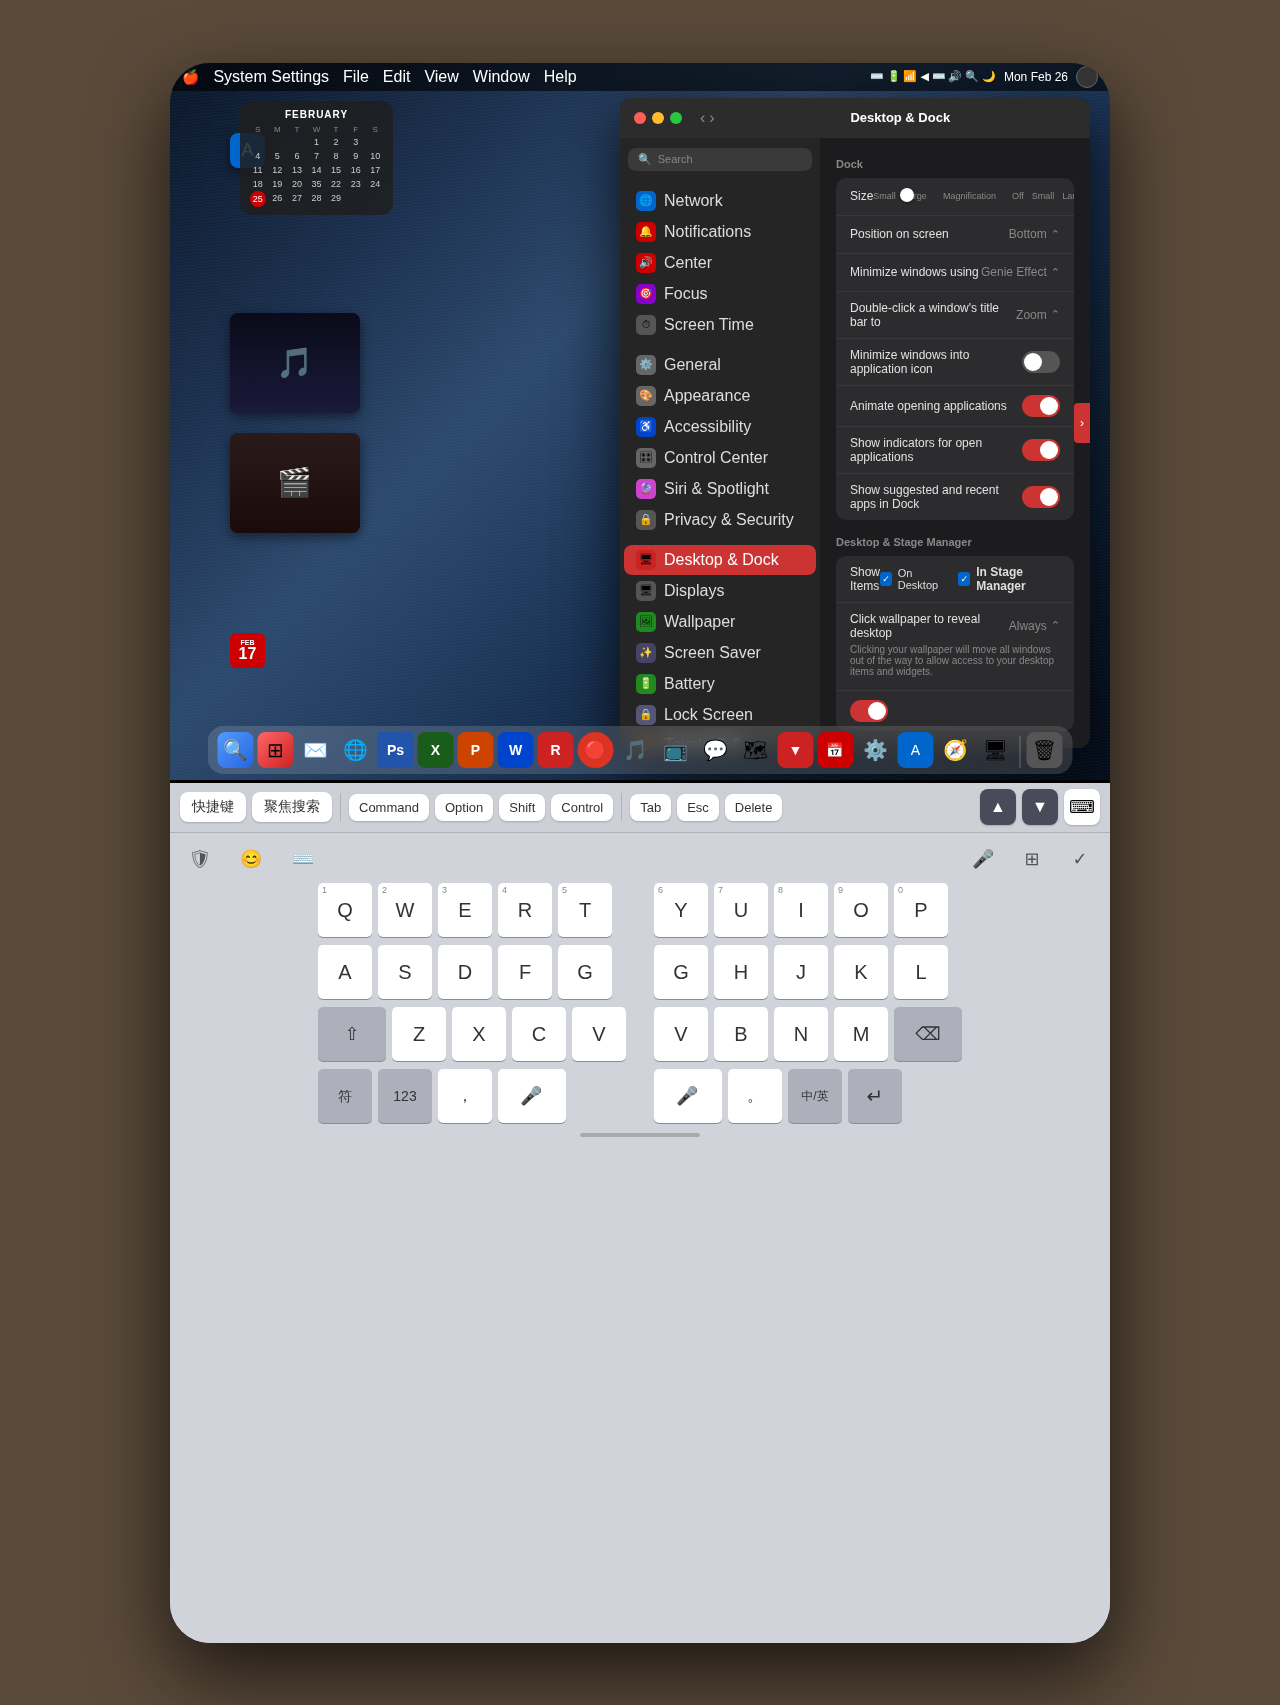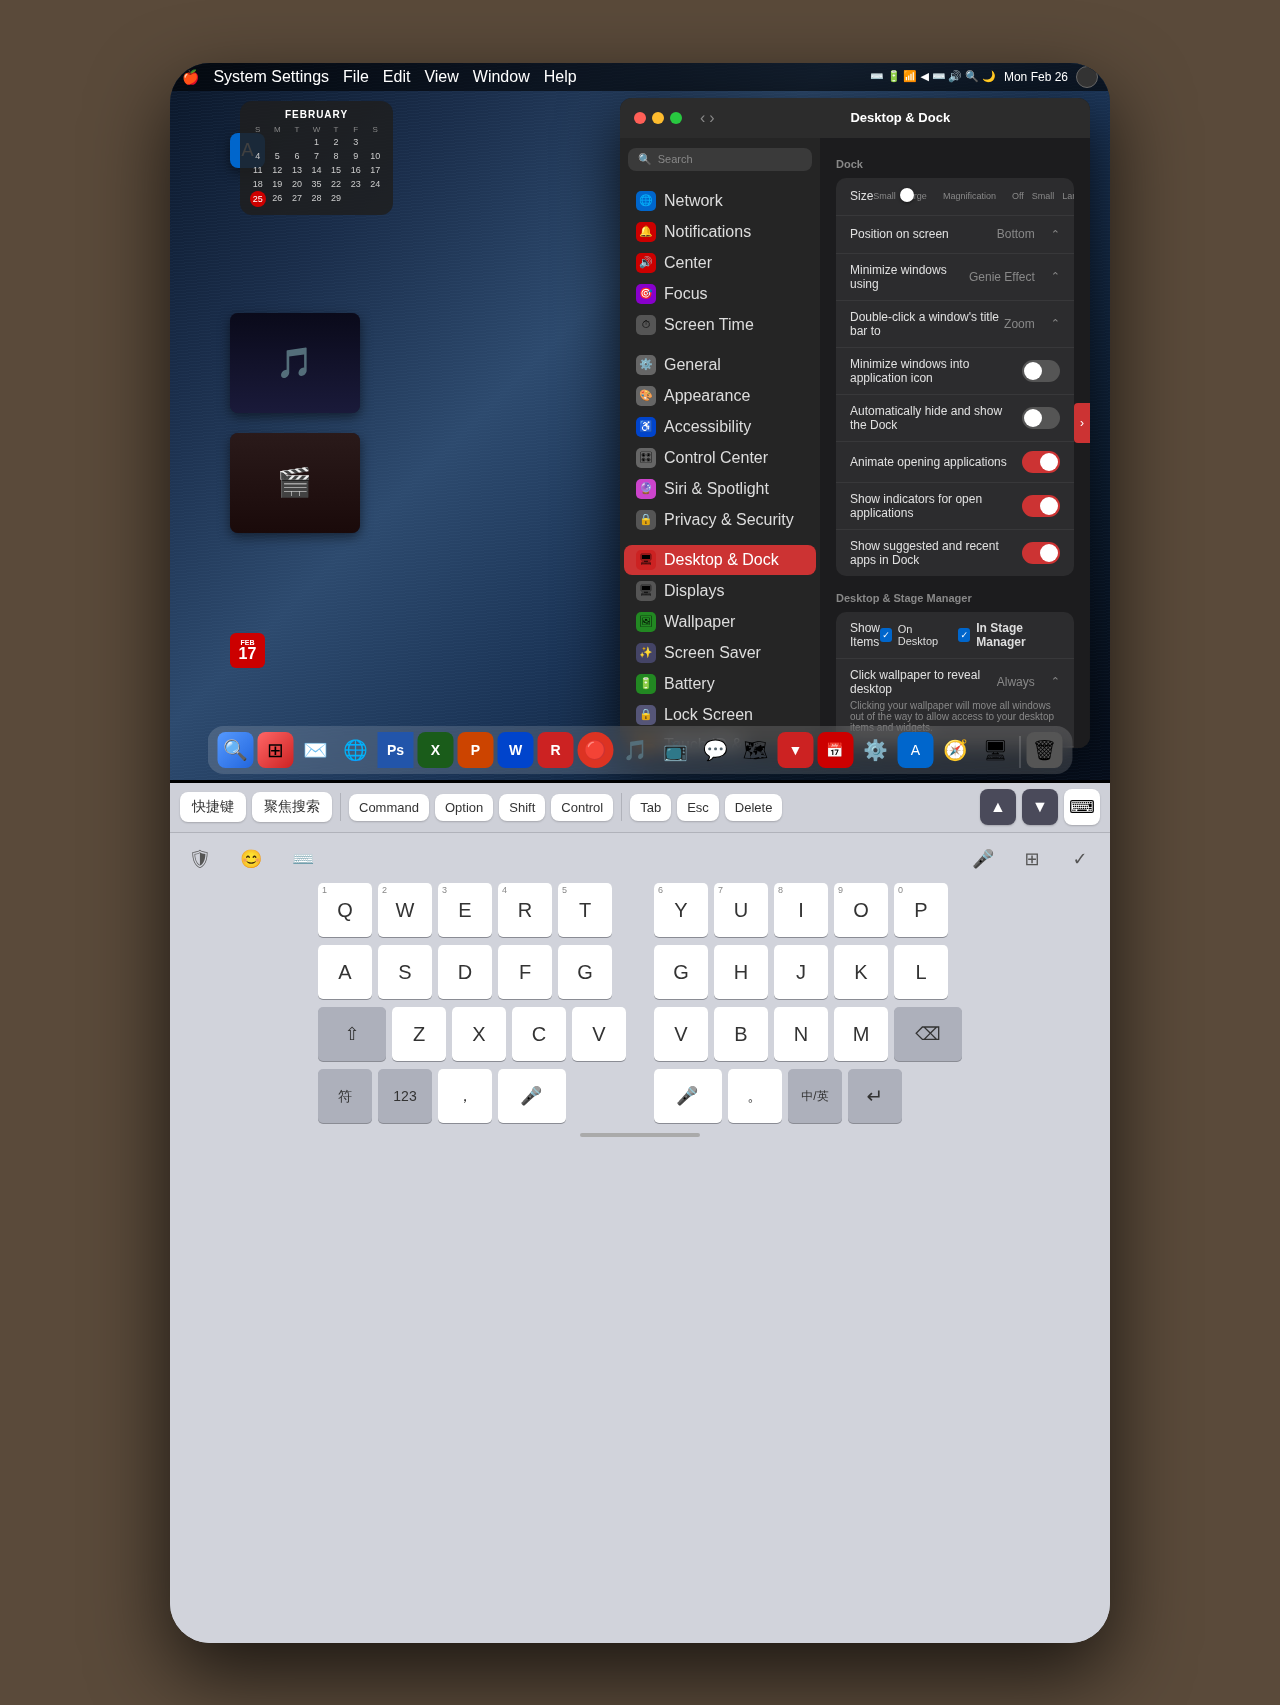--- a/index.html
+++ b/index.html
@@ -303,21 +303,21 @@
 
     .settings-row-label {
       font-size: 12px;
       color: #e0e0e0;
       flex: 1;
     }
 
     .settings-row-value {
       font-size: 12px;
       color: #888;
-      margin-right: 16px;
+      margin-right: 4px;
     }
 
     .toggle-on {
       width: 38px;
       height: 22px;
       background: #cc3333;
       border-radius: 11px;
       position: relative;
       flex-shrink: 0;
     }
@@ -859,24 +859,20 @@
               <span class="settings-row-label">Double-click a window's title bar to</span>
               <span class="settings-row-value">Zoom</span>
               <span style="color:#888; font-size:11px;">⌃</span>
             </div>
 
             <div class="settings-row">
               <span class="settings-row-label">Minimize windows into application icon</span>
               <div class="toggle-off"></div>
             </div>
 
-            <div class="settings-row">
-              <span class="settings-row-label">Automatically hide and show the Dock</span>
-              <div class="toggle-off"></div>
-            </div>
 
             <div class="settings-row">
               <span class="settings-row-label">Animate opening applications</span>
               <div class="toggle-on"></div>
             </div>
 
             <div class="settings-row">
               <span class="settings-row-label">Show indicators for open applications</span>
               <div class="toggle-on"></div>
             </div>

